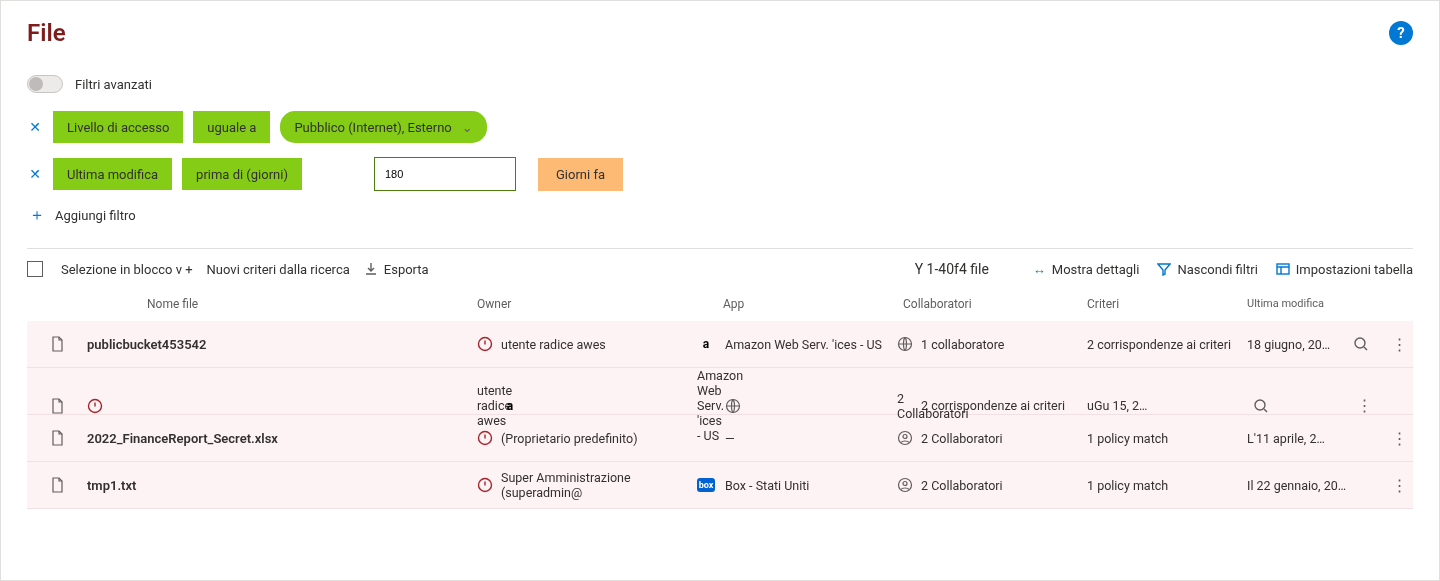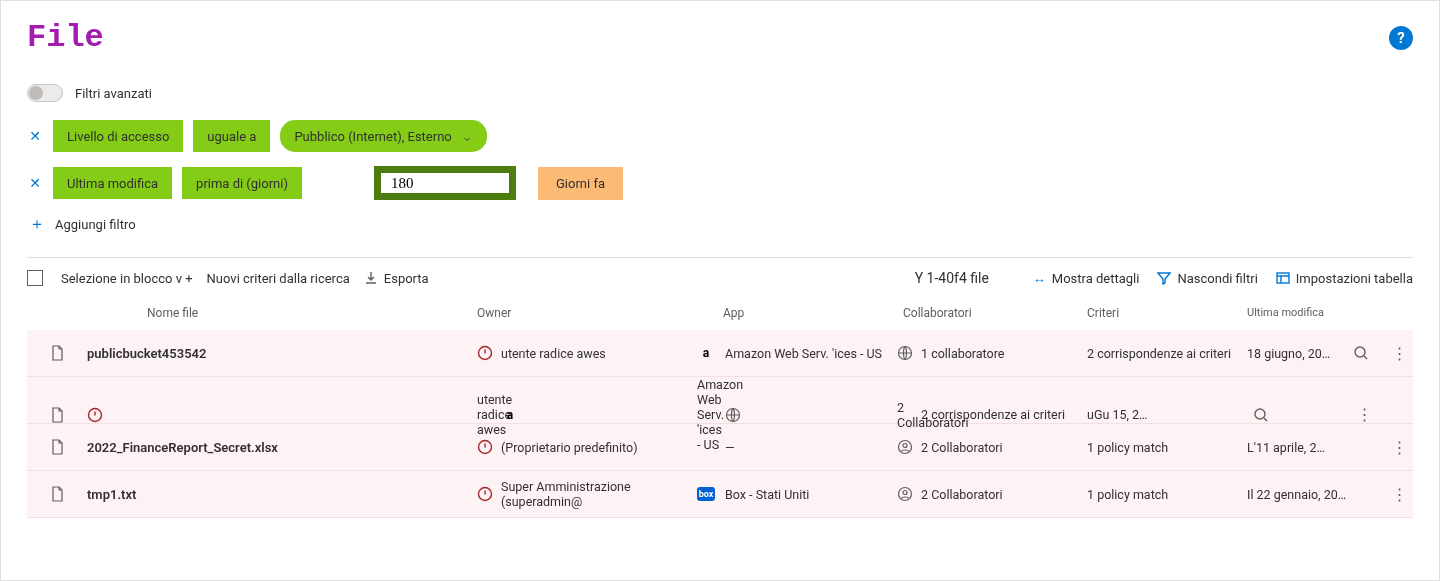--- a/index.html
+++ b/index.html
@@ -12,21 +12,21 @@
     height: 581px;
     overflow: hidden;
     border: 1px solid #e1dfdd;
     position: relative;
   }
   .page { padding: 18px 26px 0 26px; }
   .header-row {
     display: flex; align-items: center; justify-content: space-between;
     margin-bottom: 28px;
   }
-  h1 { font-size: 32px; font-weight: 600; color: #a21caf; font-family: Liberation Mono, monospace; }
+  h1 { font-size: 24px; font-weight: 600; color: #7f1d1d; }
   .help-btn {
     width: 24px; height: 24px; border-radius: 50%;
     background: #0078d4; color: #fff; font-weight: 700;
     display: flex; align-items: center; justify-content: center;
     font-size: 15px;
   }
 
   .query-row {
     display: flex; align-items: center; justify-content: space-between;
     margin-bottom: 18px;
@@ -50,22 +50,22 @@
   .filter-row { display: flex; align-items: center; gap: 10px; margin-bottom: 14px; }
   .x-btn { color: #0078d4; font-size: 14px; width: 16px; text-align: center; }
   .pill {
     background: #84cc16; padding: 8px 14px; font-size: 13px;
     color: #323130; display: flex; align-items: center; gap: 10px;
     min-height: 32px;
   }
   .pill.drop { min-width: 196px; justify-content: space-between; border-radius: 15px; }
   .chev { color: #605e5c; }
   .num-input {
-    width: 142px; height: 34px; border: 7px solid #4d7c0f;
-    padding: 0 10px; font-size: 15px; margin-left: 62px; font-family: Liberation Serif, serif;
+    width: 142px; height: 34px; border: 1px solid #4d7c0f;
+    padding: 0 10px; font-size: 11px; margin-left: 62px;
   }
   .unit-pill { background: #fdba74; padding: 9px 18px; margin-left: 12px; }
   .add-filter {
     display: flex; align-items: center; gap: 10px; color: #323130;
     margin-left: 2px; margin-top: 4px;
   }
   .plus { color: #0078d4; font-size: 16px; font-weight: 300; }
 
   .toolbar {
     border-top: 1px solid #e1dfdd;

